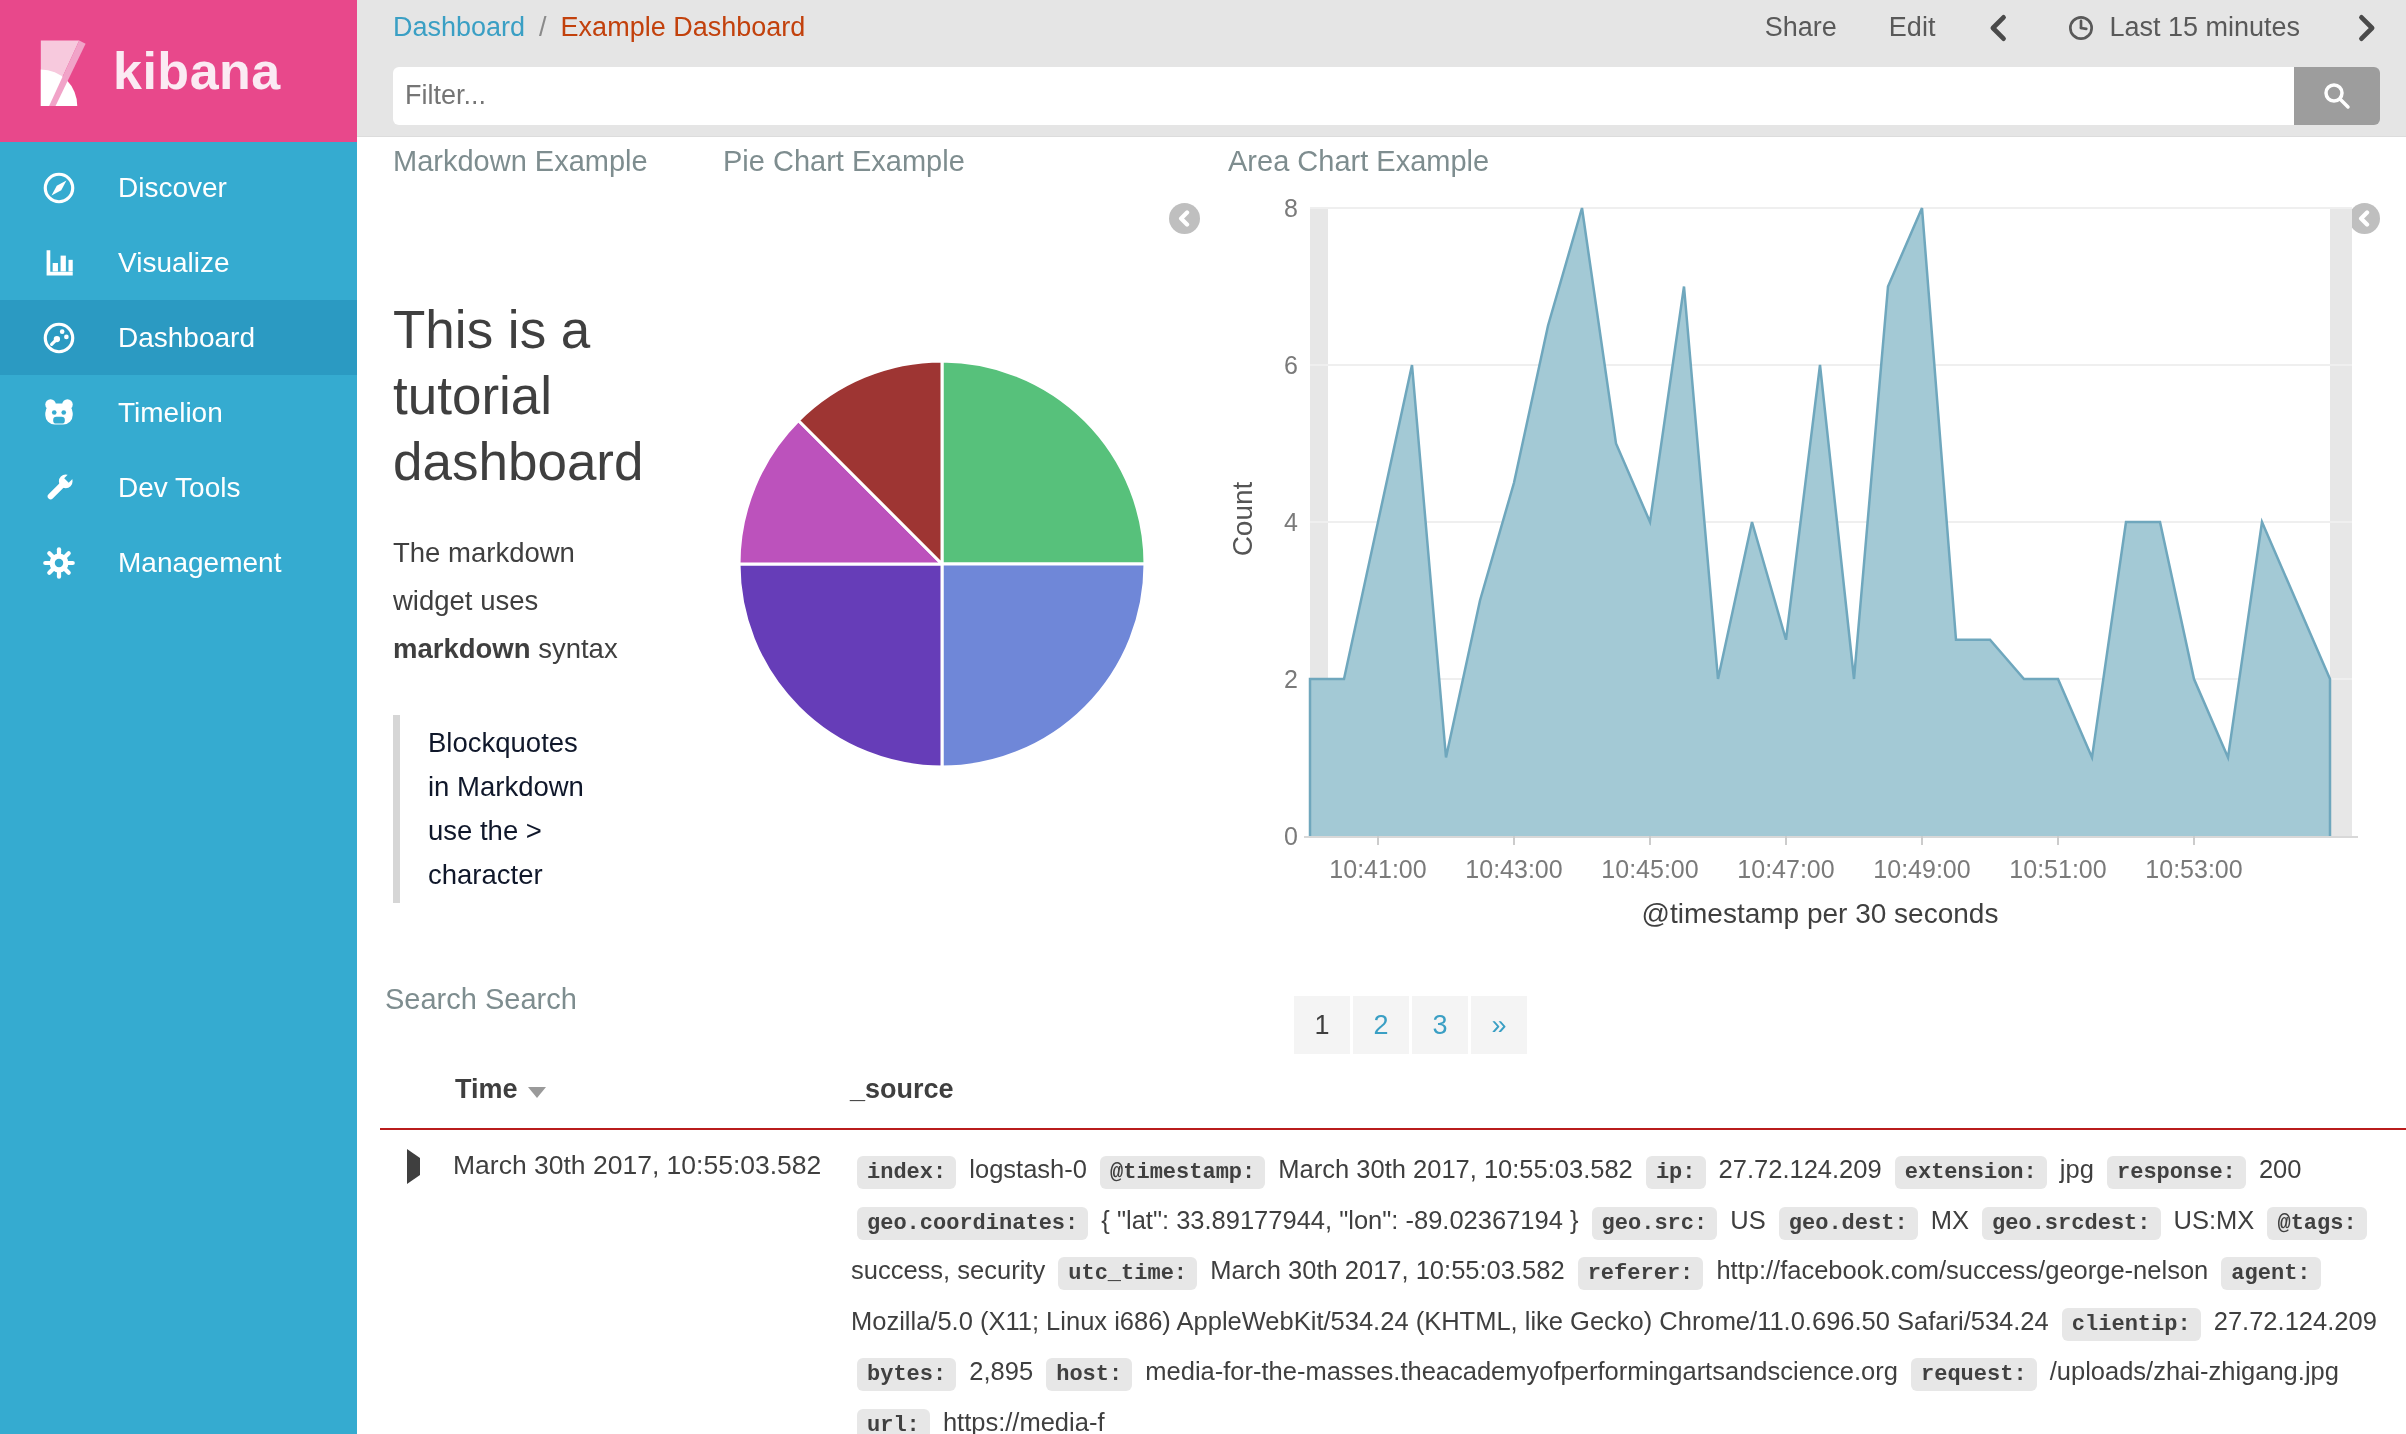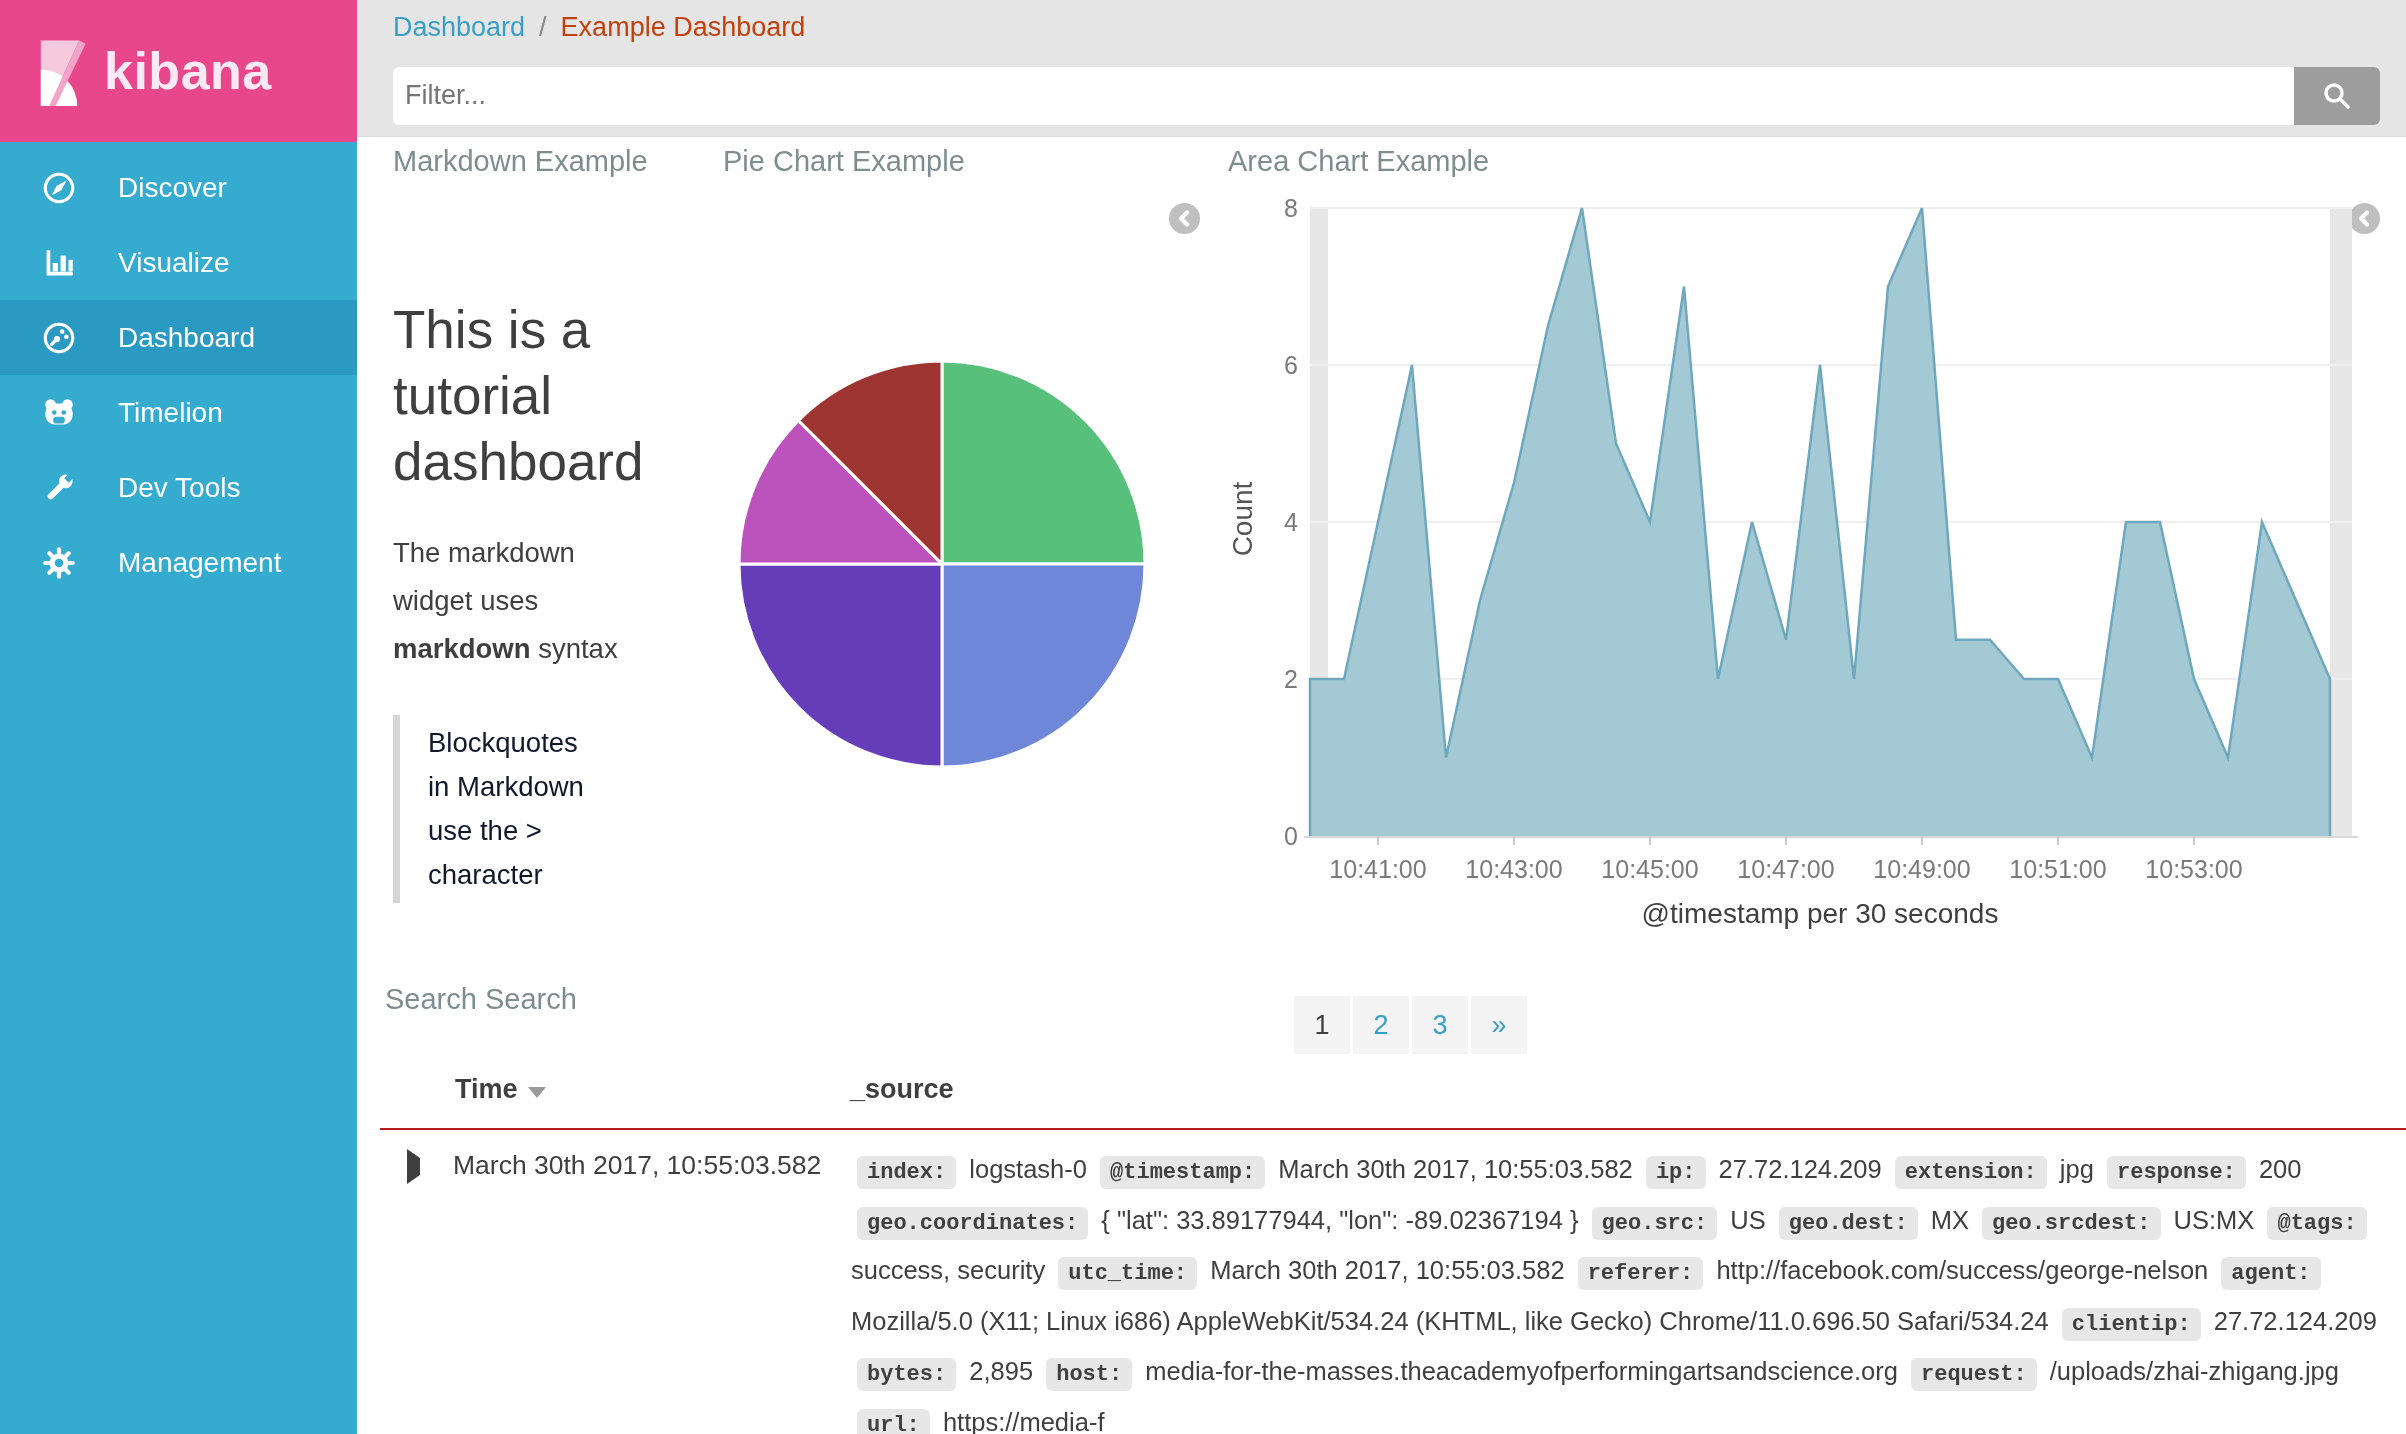--- a/index.html
+++ b/index.html
@@ -1,19 +1,19 @@
 <!DOCTYPE html>
 <html><head>
 <meta charset="utf-8">
 <style>
   html,body{margin:0;padding:0;width:2406px;height:1434px;overflow:hidden;
     font-family:"Liberation Sans",sans-serif;background:#fff;color:#3f3f3f;}
   
   .sidebar{position:absolute;left:0;top:0;width:357px;height:1434px;background:#35ABD0;}
-  .logo{height:142px;background:#E8488B;display:flex;align-items:center;padding-left:28px;gap:12px;}
+  .logo{height:142px;background:#E8488B;display:flex;align-items:center;padding-left:28px;gap:21px;}
   .logo-text{color:#FBEAF3;font-size:52px;font-weight:bold;letter-spacing:.5px;}
   .nav{list-style:none;margin:8px 0 0;padding:0;}
   .nav li{height:75px;display:flex;align-items:center;padding-left:40px;gap:40px;
     color:#fff;font-size:28px;cursor:pointer;}
   .nav li.active{background:#2B9AC2;}
   .nav .ic{width:38px;height:38px;flex:0 0 38px;}
   
   .main{position:absolute;left:357px;top:0;width:2049px;height:1434px;}
   .crumb-bar{height:55px;background:#E5E5E5;display:flex;align-items:center;
     font-size:27px;padding:0 28px 0 36px;}
@@ -153,20 +153,38 @@
       </li>
     </ul>
 </aside>
 
 <div class="main">
 
   <div class="crumb-bar">
     <a>Dashboard</a>
     <span class="crumb-sep">/</span>
     <span class="crumb-cur">Example Dashboard</span>
+    <div class="top-actions">
+      <span class="act">Share</span>
+      <span class="act">Edit</span>
+      <svg width="26" height="30" viewBox="0 0 22 24">
+        <polyline points="14,3 5,12 14,21" fill="none" stroke="#4a4a4a" stroke-width="4" stroke-linecap="round" stroke-linejoin="round"></polyline>
+      </svg>
+      <span class="tp">
+        <svg width="32" height="32" viewBox="0 0 36 36">
+          <circle cx="18" cy="18" r="12" fill="none" stroke="#595959" stroke-width="3"></circle>
+          <line x1="18" y1="18" x2="18" y2="10" stroke="#595959" stroke-width="3" stroke-linecap="round"></line>
+          <line x1="18" y1="18" x2="24" y2="19" stroke="#595959" stroke-width="3" stroke-linecap="round"></line>
+        </svg>
+        <span>Last 15 minutes</span>
+      </span>
+      <svg width="26" height="30" viewBox="0 0 22 24">
+        <polyline points="8,3 17,12 8,21" fill="none" stroke="#4a4a4a" stroke-width="4" stroke-linecap="round" stroke-linejoin="round"></polyline>
+      </svg>
+    </div>
   </div>
 
   <div class="filter-bar">
     <input class="filter-input" placeholder="Filter..." style="">
     <button class="search-btn">
       <svg width="36" height="36" viewBox="0 0 36 36">
         <circle cx="15" cy="15" r="8" fill="none" stroke="#fff" stroke-width="3.5"></circle>
         <line x1="21" y1="21" x2="29" y2="29" stroke="#fff" stroke-width="3.5" stroke-linecap="round"></line>
       </svg>
     </button>

